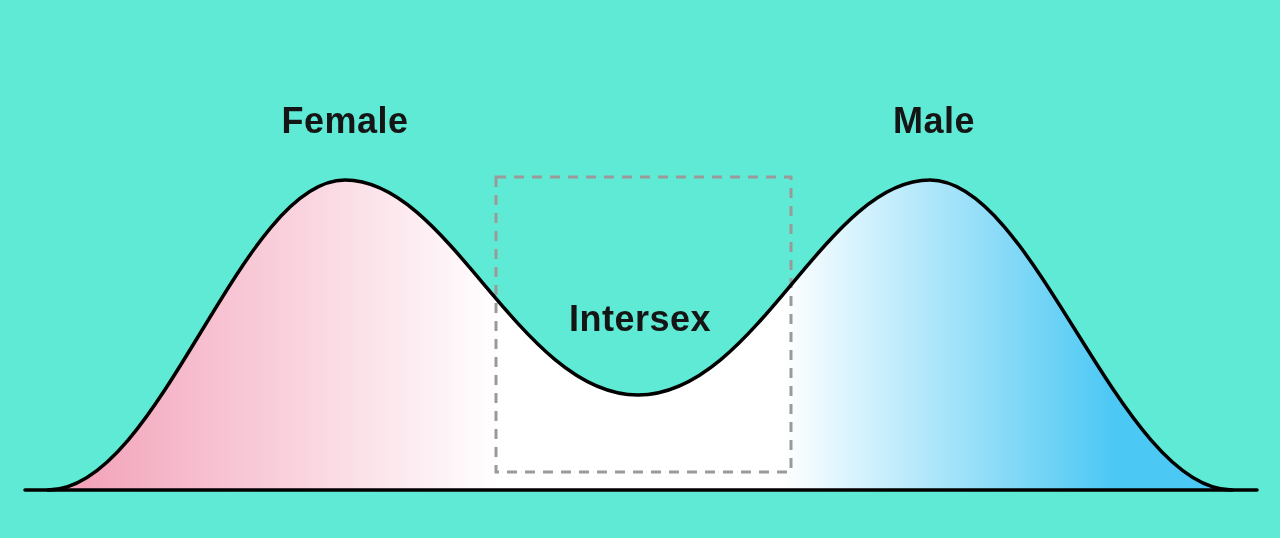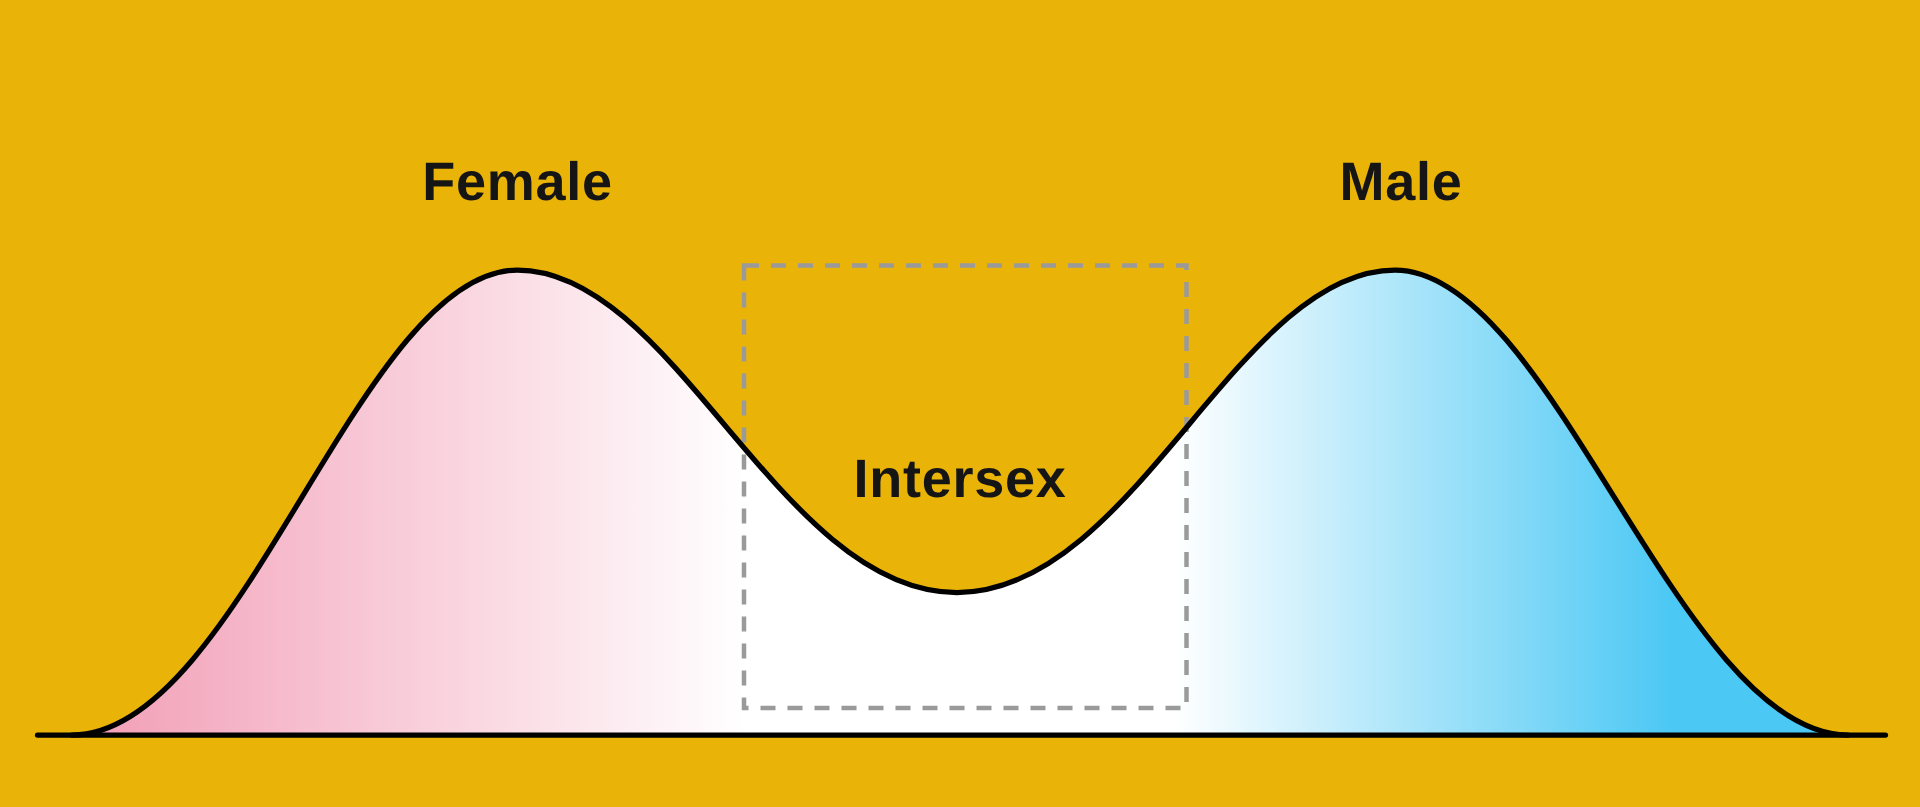--- a/index.html
+++ b/index.html
@@ -8,21 +8,21 @@
     background: #ffffff;
     width: 1280px;
     height: 538px;
     overflow: hidden;
     font-family: "Liberation Sans", sans-serif;
   }
   .stage {
     position: relative;
     width: 1280px;
     height: 538px;
-    background: #eab308;
+    background: #5eead4;
   }
   svg { display: block; }
   .region-label {
     font-family: "Liberation Sans", sans-serif;
     font-size: 36px;
     font-weight: 600;
     letter-spacing: 0.5px;
   }
 </style>
 </head>

